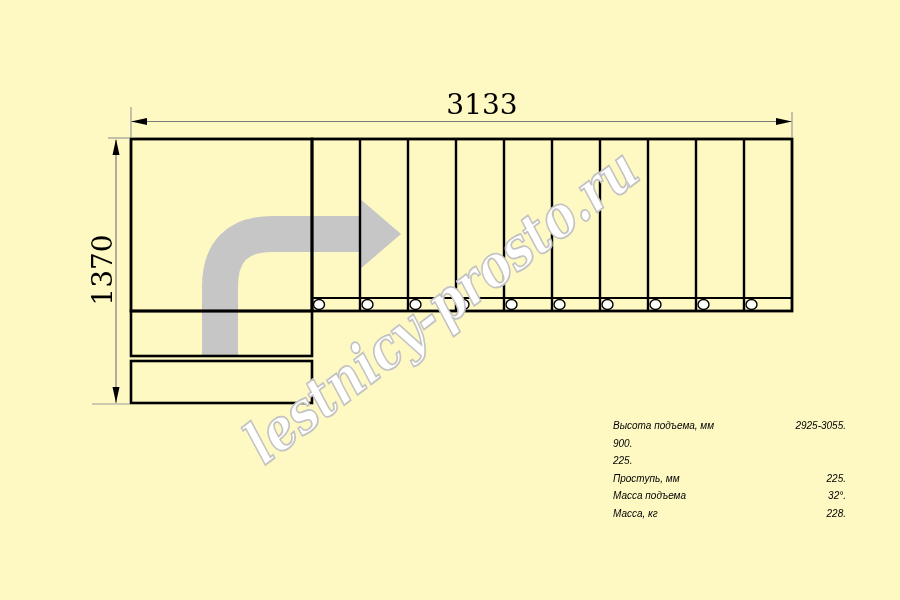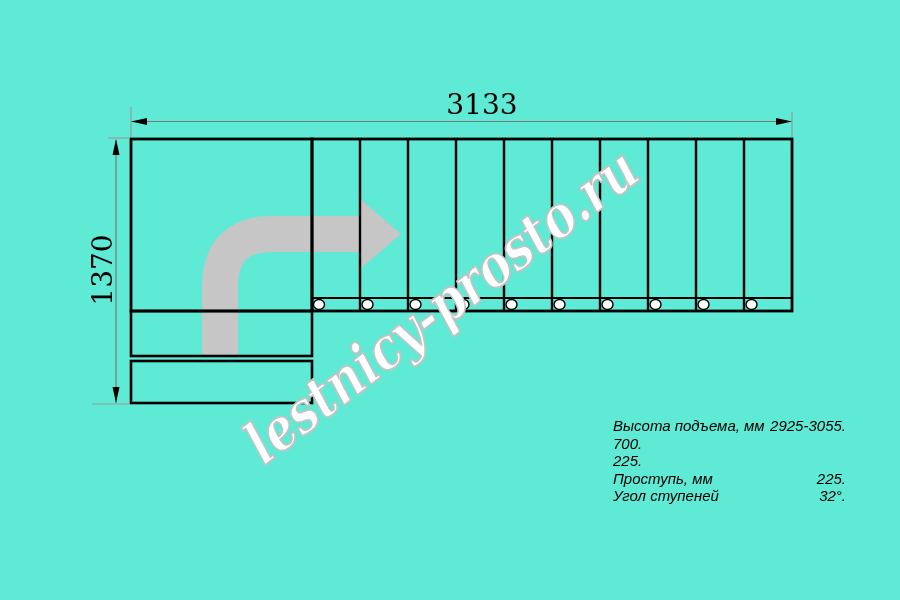--- a/index.html
+++ b/index.html
@@ -1,36 +1,36 @@
 <!DOCTYPE html>
 <html><head>
 <meta charset="utf-8">
 <style>
   html, body { margin: 0; padding: 0; background: #ffffff; }
   .canvas {
     position: relative;
     width: 900px;
     height: 600px;
-    background: #5eead4;
+    background: #fef9c3;
     overflow: hidden;
     font-family: "Liberation Sans", sans-serif;
   }
   .drawing-svg {
     position: absolute;
     left: 0;
     top: 0;
   }
   .spec-table {
     position: absolute;
     left: 613px;
     top: 417px;
     width: 233px;
     font-family: "Liberation Sans", sans-serif;
     font-style: italic;
-    font-size: 15px;
+    font-size: 10px;
     line-height: 17.6px;
     color: #000000;
   }
   .spec-row {
     display: flex;
     justify-content: space-between;
     white-space: nowrap;
   }
   .spec-label { text-align: left; }
   .spec-value { text-align: right; }
@@ -104,28 +104,32 @@
 
     <text transform="translate(264,466) rotate(-37.3)" font-family="DejaVu Serif, Liberation Serif, serif" font-size="58" font-weight="bold" font-style="italic" fill="#ffffff" stroke="#c3c3c3" stroke-width="1.8" textLength="476" lengthAdjust="spacingAndGlyphs">lestnicy-prosto.ru</text>
   </svg>
 
   <div class="spec-table">
     <div class="spec-row">
       <span class="spec-label">Высота подъема, мм</span>
       <span class="spec-value">2925-3055.</span>
     </div>
     <div class="spec-row">
-      <span class="spec-value">700.</span>
+      <span class="spec-value">900.</span>
     </div>
     <div class="spec-row">
       <span class="spec-value">225.</span>
     </div>
     <div class="spec-row">
       <span class="spec-label">Проступь, мм</span>
       <span class="spec-value">225.</span>
     </div>
     <div class="spec-row">
-      <span class="spec-label">Угол ступеней</span>
+      <span class="spec-label">Масса подъема</span>
       <span class="spec-value">32°.</span>
+    </div>
+    <div class="spec-row">
+      <span class="spec-label">Масса, кг</span>
+      <span class="spec-value">228.</span>
     </div>
   </div>
 
 </div>
 
 </body></html>

